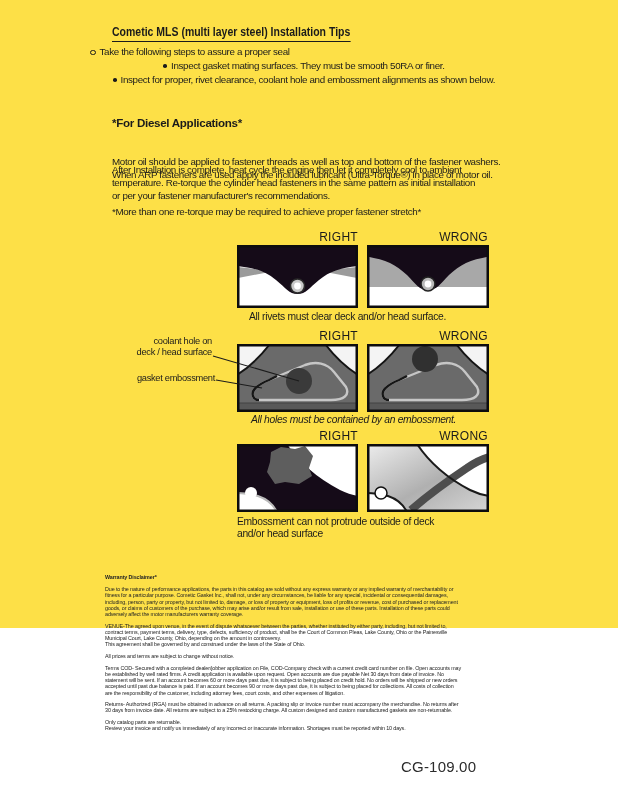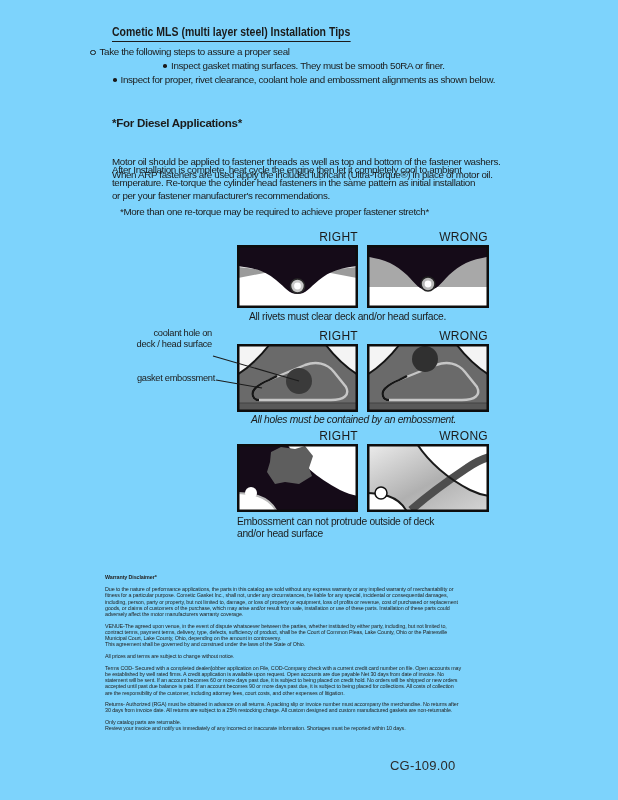--- a/index.html
+++ b/index.html
@@ -1,49 +1,49 @@
 <!DOCTYPE html>
 <html><head>
 <meta charset="utf-8">
 <style>
   html,body{margin:0;padding:0;}
   body{width:618px;height:800px;background:#ffffff;position:relative;overflow:hidden;
        font-family:"Liberation Sans", sans-serif;color:#1b1b1b;}
 
-  .page{position:absolute;left:0;top:0;width:618px;height:800px;background:#7dd3fc;}
+  .page{position:absolute;left:0;top:0;width:618px;height:628px;background:#fde047;}
 
   .title{position:absolute;left:112px;top:24px;font-size:12.8px;font-weight:bold;
          white-space:nowrap;transform:scaleX(0.82);transform-origin:left top;
          border-bottom:1.6px solid #1b1b1b;padding-bottom:2px;}
 
   .bullets{position:absolute;left:90px;top:45px;font-size:9.8px;letter-spacing:-0.35px;line-height:14px;}
   .bullet{display:flex;align-items:flex-start;white-space:nowrap;}
   .ring{width:3.5px;height:3.5px;border:1px solid #1b1b1b;border-radius:50%;margin:4.5px 4px 0 0;flex:none;}
   .sub{margin-left:23px;justify-content:center;}
   .dot{width:3.6px;height:3.6px;background:#1b1b1b;border-radius:50%;margin:5px 4px 0 0;flex:none;}
 
   .diesel-heading{position:absolute;left:112px;top:116px;font-size:11.6px;font-weight:bold;letter-spacing:-0.3px;}
   .body-par{position:absolute;left:112px;font-size:9.8px;letter-spacing:-0.35px;line-height:13px;white-space:pre-line;}
-  .p1{top:135px;margin-top:20px;} .p2{top:163px;} .pnote{top:205px;margin-left:8px;}
+  .p1{top:135px;margin-top:20px;} .p2{top:163px;} .pnote{top:205px;}
 
   .rw-label{position:absolute;width:121px;text-align:right;font-size:12px;letter-spacing:0.3px;}
   .dbox{position:absolute;}
   .dbox svg{display:block;}
   .cap{position:absolute;font-size:10.3px;letter-spacing:-0.3px;line-height:11.5px;white-space:pre-line;}
 
   .ann{position:absolute;width:120px;text-align:right;font-size:9.3px;letter-spacing:-0.3px;
        line-height:10.5px;white-space:pre-line;}
   .leader-svg{position:absolute;left:90px;top:335px;pointer-events:none;}
 
   .warranty{position:absolute;left:105px;top:574px;width:428px;font-size:5.4px;
             letter-spacing:-0.12px;line-height:6.2px;color:#242424;}
   .warranty .wh{font-weight:bold;margin:0 0 6px 0;}
   .warranty p{margin:0 0 5.5px 0;white-space:pre-line;}
 
-  .footer-code{position:absolute;left:390px;top:758px;font-size:13px;letter-spacing:0.2px;color:#2b2b2b;}
+  .footer-code{position:absolute;left:401px;top:758px;font-size:15px;letter-spacing:0.2px;color:#2b2b2b;}
 </style>
 </head>
 <body>
 
 <div class="page">
 
   <div class="title">Cometic MLS (multi layer steel) Installation Tips</div>
 
   <div class="bullets">
     <div class="bullet">
@@ -91,21 +91,21 @@
       <circle cx="61" cy="39" r="7" fill="#b8b8b8" stroke="#222222" stroke-width="1.6"></circle>
       <circle cx="61" cy="39" r="3.4" fill="#ffffff"></circle>
       <rect x="1.25" y="1.25" width="119.5" height="60.5" fill="none" stroke="#0d0d0d" stroke-width="2.5"></rect>
     </svg>
   </div>
   <div class="cap" style="left:237px;top:311px;margin-left:12px;">All rivets must clear deck and/or head surface.</div>
 
   <div class="rw-label" style="left:237px;top:329px;">RIGHT</div>
   <div class="rw-label" style="left:367px;top:329px;">WRONG</div>
 
-  <div class="ann" style="left:92px;top:328px;">coolant hole on
+  <div class="ann" style="left:92px;top:336px;">coolant hole on
 deck / head surface</div>
   <div class="ann" style="left:95px;top:373px;">gasket embossment</div>
 
   <div class="dbox" style="left:237px;top:344px;">
     <svg width="121" height="68" viewBox="0 0 121 68">
       <rect width="121" height="68" fill="#6a6a6a"></rect>
       <rect y="59" width="121" height="9" fill="#585858"></rect>
       <line x1="0" y1="59" x2="121" y2="59" stroke="#434343" stroke-width="1"></line>
       <path d="M0,0 H33 C23,13 11,24 0,31 Z" fill="#f4f4f4" stroke="#141414" stroke-width="2"></path>
       <path d="M121,0 H88 C98,13 110,24 121,31 Z" fill="#f4f4f4" stroke="#141414" stroke-width="2"></path>

